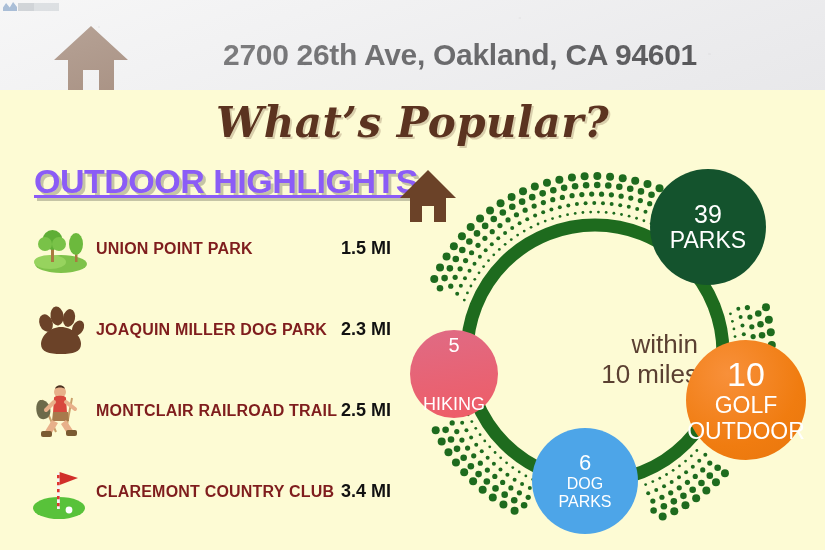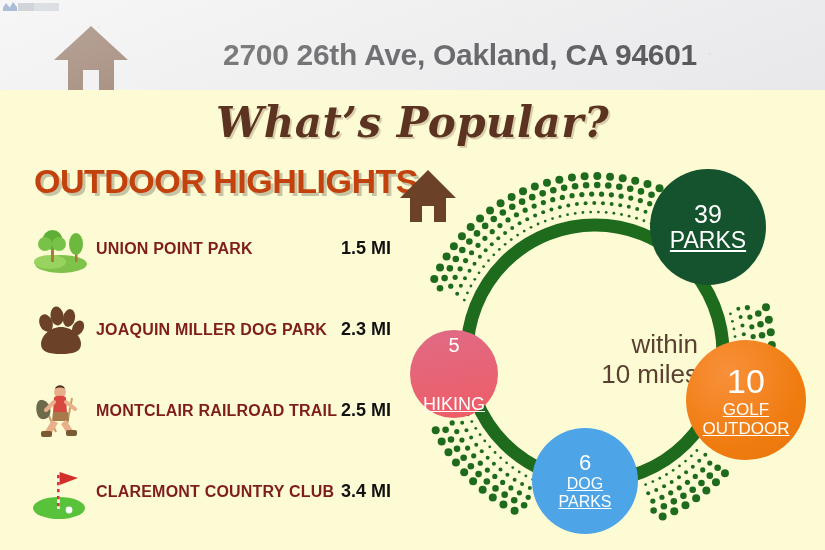--- a/index.html
+++ b/index.html
@@ -67,22 +67,23 @@
     font-family: "DejaVu Serif", "Liberation Serif", serif;
     font-style: italic; font-weight: 700;
     font-size: 42px; letter-spacing: .5px;
     color: #5b3320;
     text-shadow: 2px 2px 0 rgba(91,51,32,.22);
   }
 
   .section-title {
     position: absolute; left: 34px; top: 72px;
     font-size: 34px; font-weight: 700; letter-spacing: -.5px;
-    color: #c2410c;
+    color: #8b5cf6;
     text-shadow: 3px 3px 0 rgba(0,0,0,.22);
+    text-decoration: underline;
   }
 
   
   .hl-list { position: absolute; left: 30px; top: 118px; width: 385px; }
   .hl-row {
     position: relative; height: 81px;
     display: flex; align-items: center;
   }
   .hl-icon {
     width: 62px; height: 62px; flex: 0 0 62px;
@@ -107,30 +108,30 @@
     text-align: right; color: #5b4032;
     font-size: 26px; line-height: 1.14; font-weight: 400;
   }
 
   .bubble {
     position: absolute; border-radius: 50%;
     display: flex; flex-direction: column; align-items: center; justify-content: center;
     color: #fff; text-align: center; line-height: 1.12;
   }
   .bubble .num { font-size: 23px; font-weight: 400; }
-  .bubble .lbl { font-size: 19px; font-weight: 400; text-decoration: underline; }
+  .bubble .lbl { font-size: 19px; font-weight: 400; }
 
   .b-parks { width: 116px; height: 116px; left: 252px; top: 1px; background: #14532d; }
   .b-parks .num { font-size: 25px; }
   .b-parks .lbl { font-size: 23px; }
 
   .b-golf  { width: 120px; height: 120px; left: 288px; top: 172px;
              background: radial-gradient(circle at 35% 28%, #f8903a 0%, #f07c10 62%, #e8760c 100%); }
   .b-golf .num { font-size: 34px; }
-  .b-golf .lbl { font-size: 17px; }
+  .b-golf .lbl { font-size: 23px; }
 
   .b-dog   { width: 106px; height: 106px; left: 134px; top: 260px; background: #4da5e8; }
   .b-dog .num { font-size: 22px; }
   .b-dog .lbl { font-size: 16px; }
 
   .b-hike  { width: 88px; height: 88px; left: 12px; top: 162px;
              background: linear-gradient(170deg, #df6b85 0%, #ef5c66 100%); }
   .b-hike .num { font-size: 20px; }
   .b-hike .lbl { font-size: 18px; margin-top: 38px; }
 </style>

